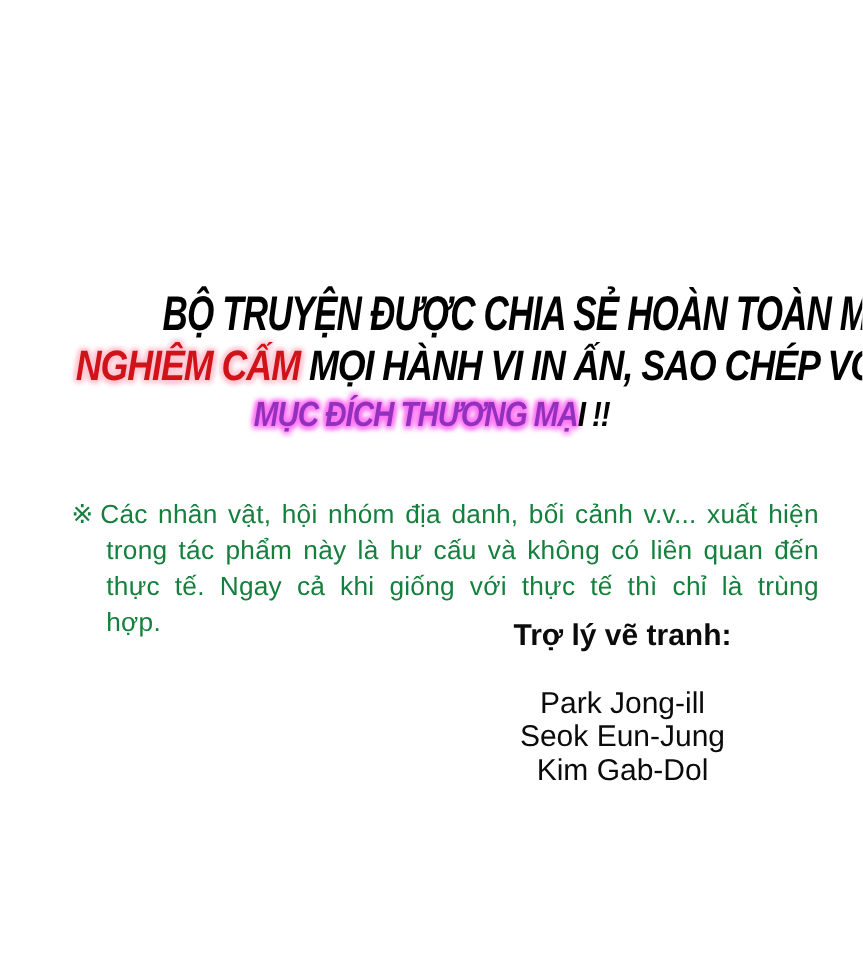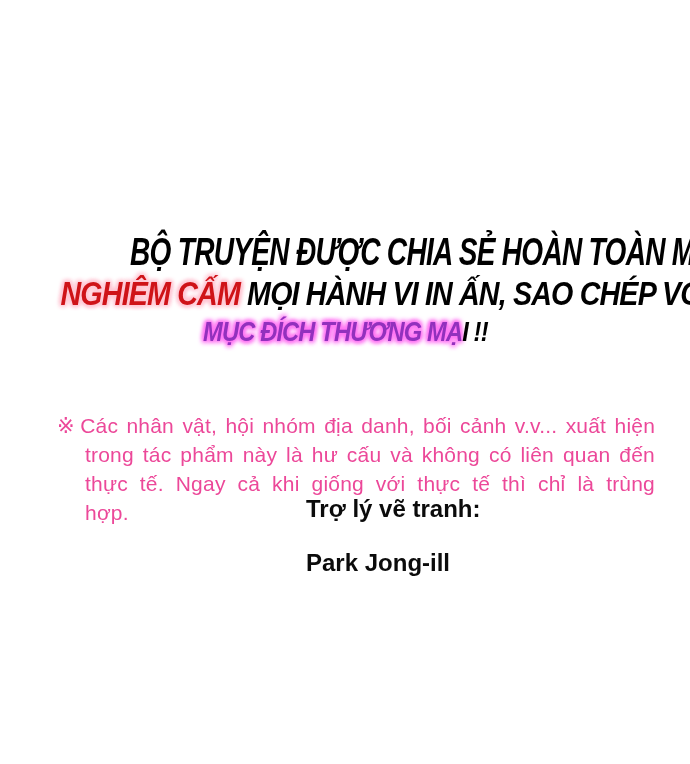--- a/index.html
+++ b/index.html
@@ -38,47 +38,47 @@
   .hl-purple{
     color:#9231bd;
     text-shadow:
       0 0 2px #ff6ef5, 0 0 6px #ff6ef5,
       2px 2px 5px #ff7bf0, -2px -2px 5px #ff7bf0,
       2px -2px 5px #ff7bf0, -2px 2px 5px #ff7bf0;
   }
   
   .disclaimer{
     position:absolute;
-    top:390px;left:57px;width:570px;
+    top:376px;left:57px;width:570px;
     font-size:21px;line-height:29px;
     letter-spacing:0.2px;
     word-spacing:2px;
-    color:#ec4899;
+    color:#15803d;
     text-align:justify;
     padding-left:28px;
     text-indent:-28px;
   }
   .disclaimer .marker{margin-right:5px;}
   
   .credits{
     position:absolute;
     top:495px;left:306px;width:384px;
-    text-align:left;
+    text-align:center;
     color:#0b0b0b;
   }
   .credits-heading{
     font-size:24px;
     font-weight:700;
     line-height:28px;
   }
   .credits-names{margin-top:26px;}
   .credits-name{
     font-size:24px;
     line-height:27px;
-    font-weight:700;
+    font-weight:400;
   }
 </style>
 </head>
 <body>
 
 <div class="page">
 
   <div class="banner-line banner-line-1">
     <span class="fit" style="transform: scaleX(0.719828);">BỘ TRUYỆN ĐƯỢC CHIA SẺ HOÀN TOÀN MIỄN PHÍ.</span>
   </div>
@@ -90,16 +90,18 @@
   <div class="banner-line banner-line-3">
     <span class="fit" style="transform: scaleX(0.845411);"><span class="hl-purple">MỤC ĐÍCH THƯƠNG MẠ</span><span>I !!</span></span>
   </div>
 
   <p class="disclaimer"><span class="marker">※</span><span>Các nhân vật, hội nhóm địa danh, bối cảnh v.v... xuất hiện trong tác phẩm này là hư cấu và không có liên quan đến thực tế. Ngay cả khi giống với thực tế thì chỉ là trùng hợp.</span></p>
 
   <div class="credits">
     <div class="credits-heading">Trợ lý vẽ tranh:</div>
     <div class="credits-names">
       <div class="credits-name">Park Jong-ill</div>
+      <div class="credits-name">Seok Eun-Jung</div>
+      <div class="credits-name">Kim Gab-Dol</div>
     </div>
   </div>
 
 </div>
 
 </body></html>

